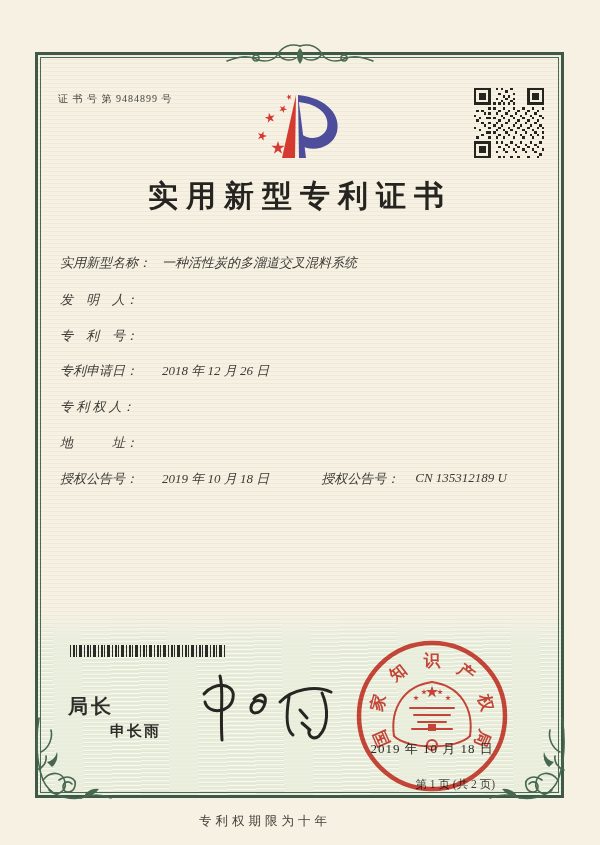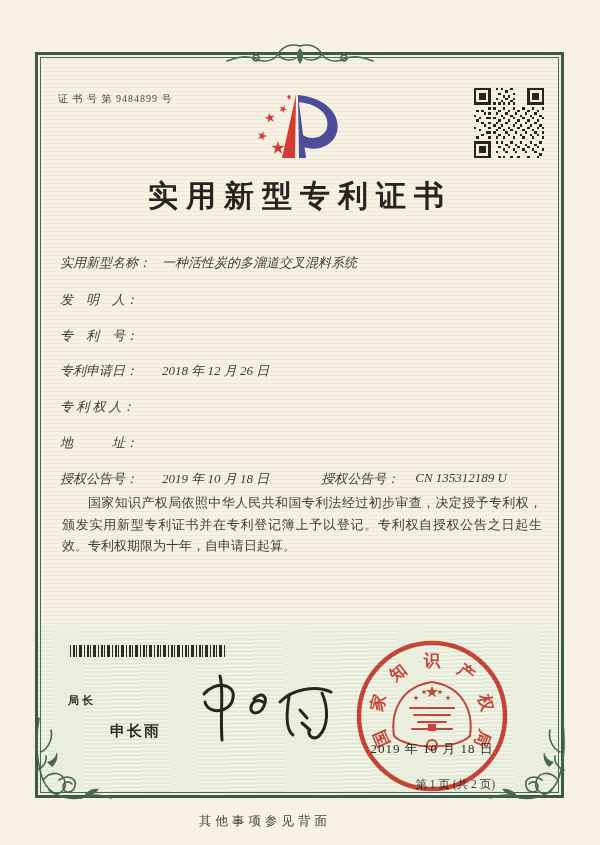--- a/index.html
+++ b/index.html
@@ -46,21 +46,21 @@
   }
   .paras p{margin:0;text-indent:2em;}
   .barcode{
     left:70px;top:645px;width:156px;height:12px;z-index:3;
     background:repeating-linear-gradient(90deg,
       #2a2a27 0 1.5px, transparent 1.5px 3px,
       #2a2a27 3px 5px, transparent 5px 6px,
       #2a2a27 6px 7px, transparent 7px 9.5px,
       #2a2a27 9.5px 12.5px, transparent 12.5px 14px);
   }
-  .director-title{left:68px;top:693px;font-size:11px;font-weight:bold;
+  .director-title{left:68px;top:693px;font-size:20px;font-weight:bold;
     font-family:"Liberation Sans","DejaVu Sans",sans-serif;letter-spacing:3px;color:#2e2d2a;z-index:4;}
   .director-name{left:68px;top:722px;font-size:15px;font-weight:bold;
     font-family:"Liberation Sans","DejaVu Sans",sans-serif;letter-spacing:2px;color:#2e2d2a;z-index:4;margin-left:42px;}
   .signature{left:188px;top:668px;z-index:4;}
   .seal{left:352px;top:636px;z-index:4;opacity:.9;mix-blend-mode:multiply;}
   .seal-date{left:352px;top:740px;width:160px;text-align:center;font-size:13px;
     letter-spacing:1px;color:#2c2a26;z-index:5;}
   .page-no{left:35px;right:105px;top:777px;text-align:right;font-size:11.5px;color:#45443f;z-index:3;}
   .back-note{left:0;right:70px;top:813px;text-align:center;font-size:12.5px;
     letter-spacing:4px;color:#413f39;z-index:3;}
@@ -139,21 +139,20 @@
   <span class="lab">地　　　址：</span>
 </div>
 <div class="abs row" style="top:470px">
   <span class="lab">授权公告号：</span>
   <span class="val">2019 年 10 月 18 日</span>
   <span class="lab lab2">授权公告号：</span>
   <span class="val">CN 135312189 U</span>
 </div>
 
 <div class="abs paras">
-  <p>国家知识产权局依照中华人民共和国专利法经过初步审查，决定授予专利权，颁发实用新型专利证书并在专利登记簿上予以登记。专利权自授权公告之日起生效。专利权期限为十年，自申请日起算。</p>
 </div>
 
 <div class="abs barcode"></div>
 
 <div class="abs director-title">局长</div>
 <div class="abs director-name">申长雨</div>
 
 <svg class="abs signature" width="150" height="80" viewBox="0 0 150 80">
   <g stroke="#262522" stroke-width="3" fill="none" stroke-linecap="round">
     <path d="M34,72 C32,42 36,22 32,8"></path>
@@ -220,13 +219,13 @@
     <path d="M30,70 C38,64 48,68 46,76 C44,84 34,84 34,77 C34,72 40,70 43,74"></path>
     <path d="M12,42 C20,38 24,28 22,20"></path>
     <path d="M52,88 C62,84 72,84 82,88"></path>
     <path d="M8,60 C14,58 18,52 17,46"></path>
   </g>
   <path d="M18,52 q8,-2 10,-10 q2,9 -5,15 z" fill="#47684f"></path>
   <path d="M56,84 q6,-6 14,-5 q-5,7 -14,8 z" fill="#47684f"></path>
 </svg>
 
 <div class="abs page-no">第 1 页 (共 2 页)</div>
-<div class="abs back-note">其他事项参见背面</div>
+<div class="abs back-note">专利权期限为十年</div>
 
 </body></html>

